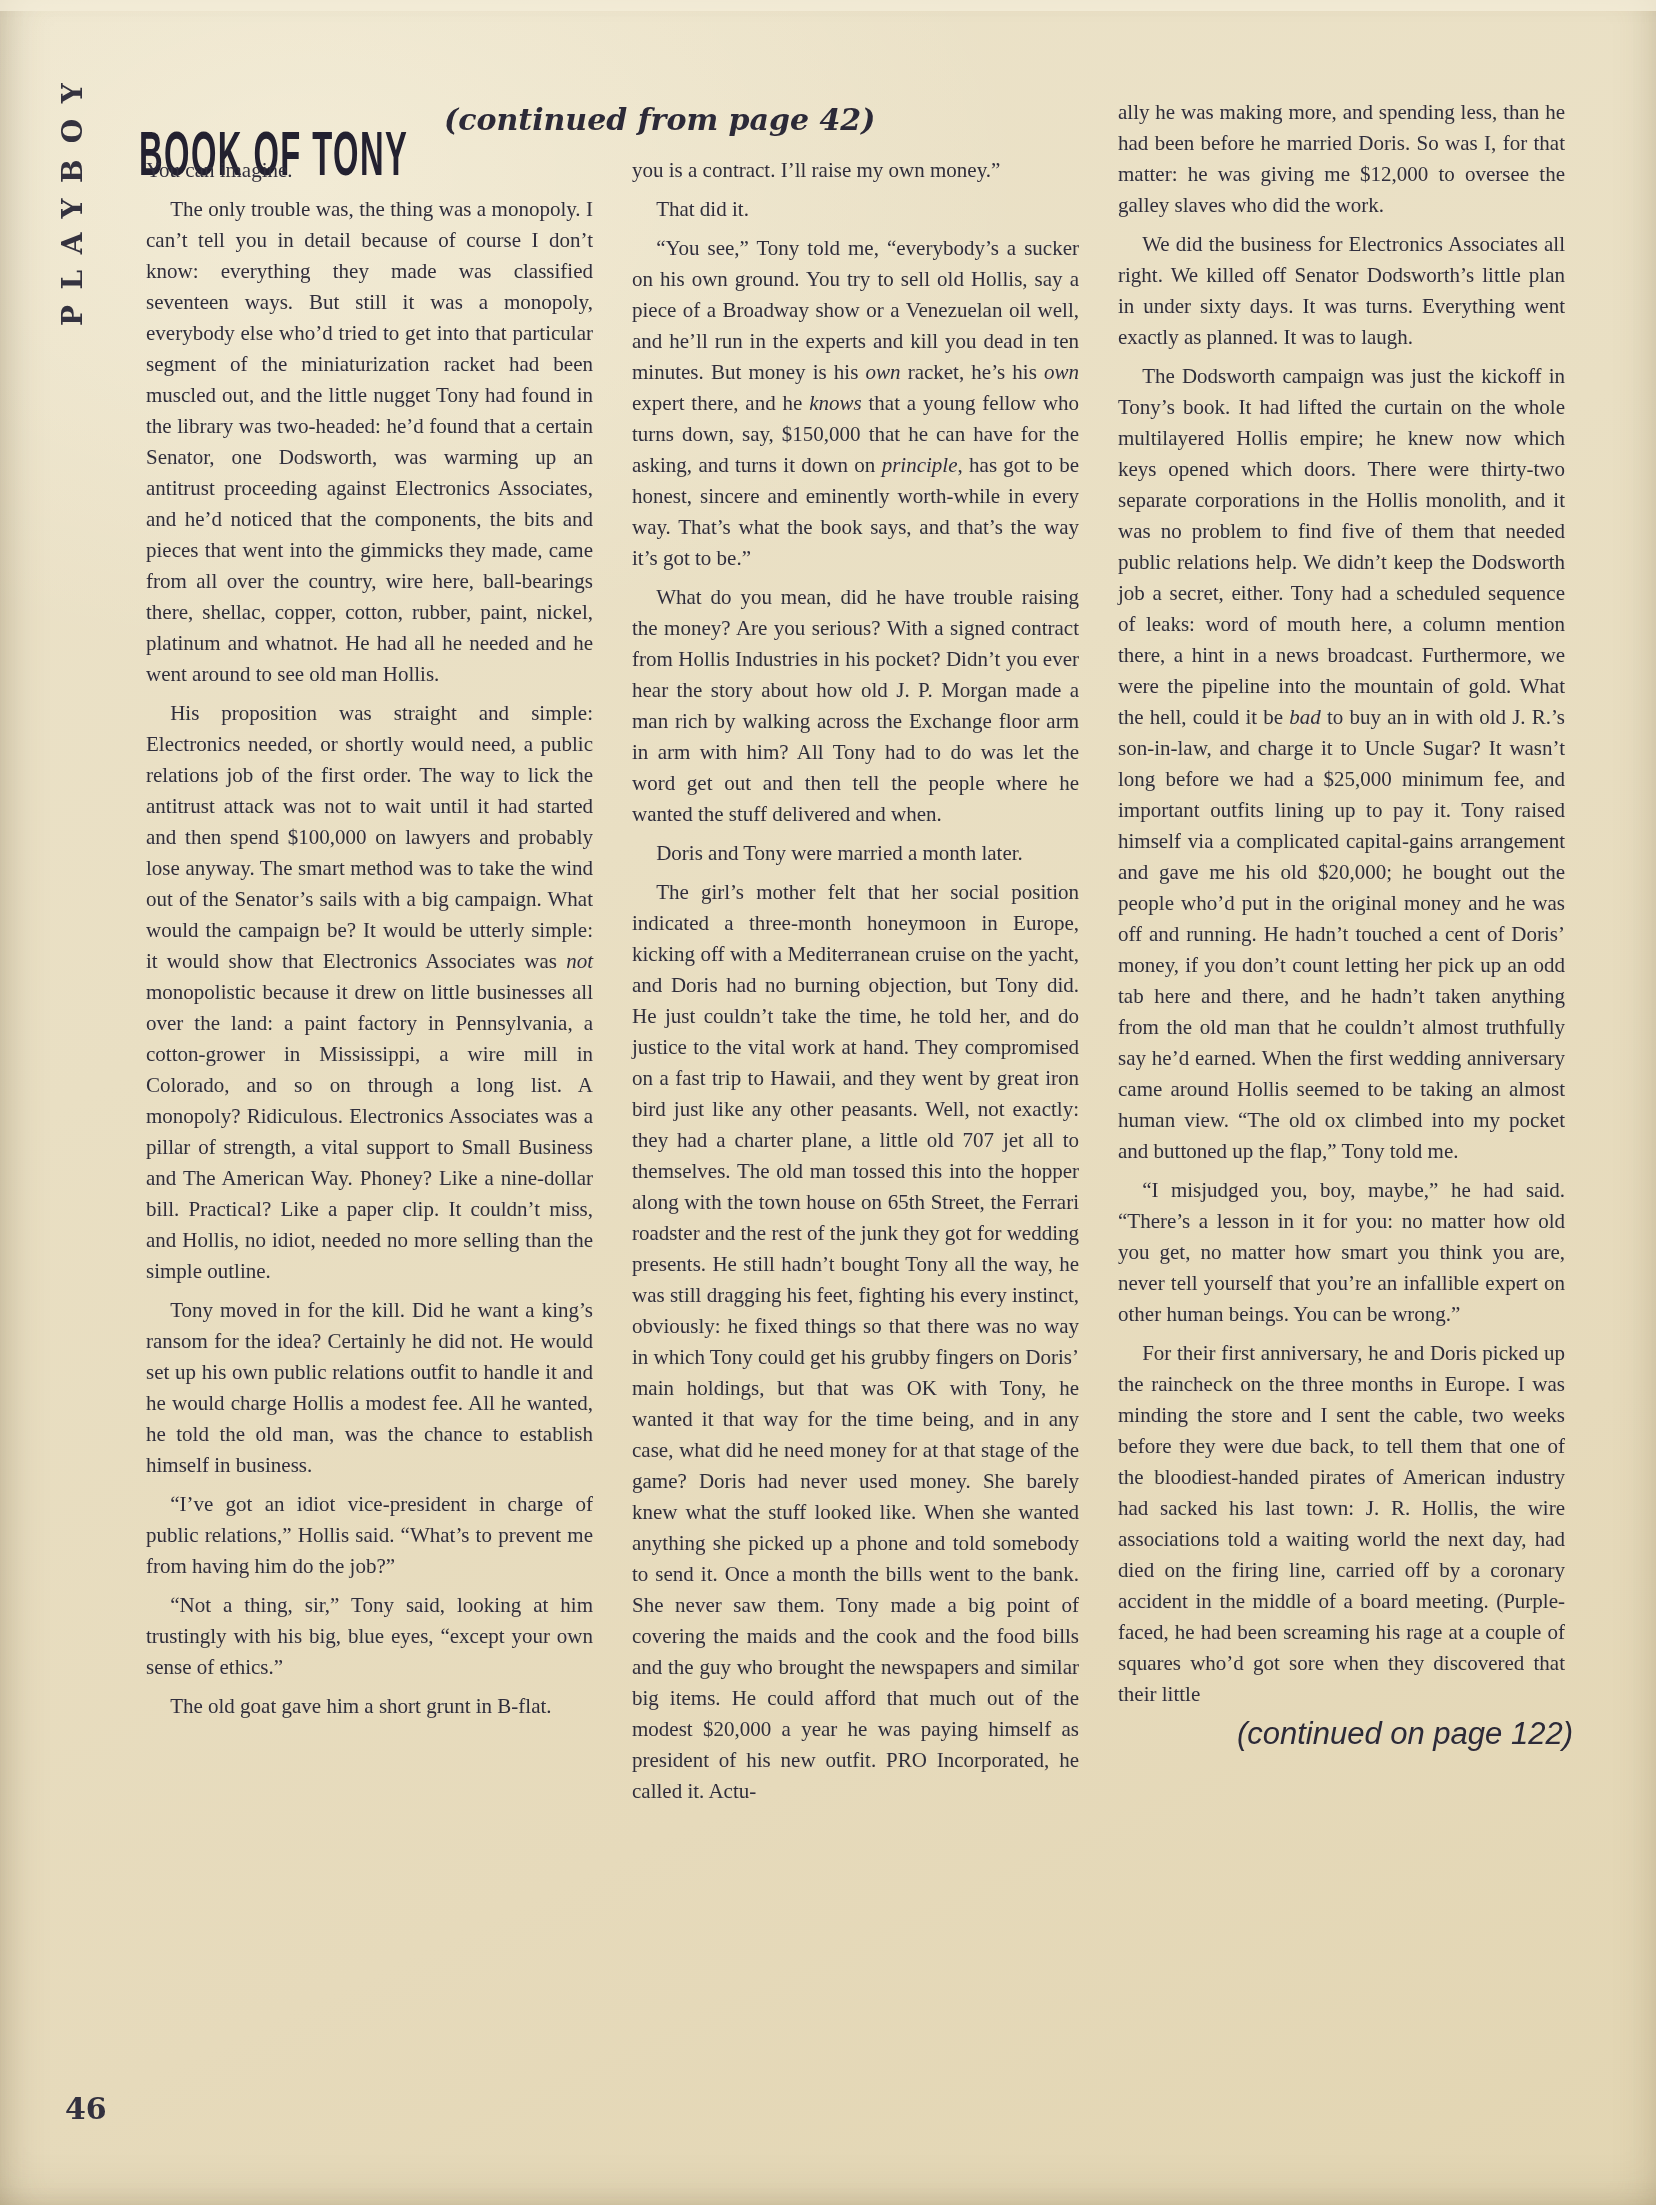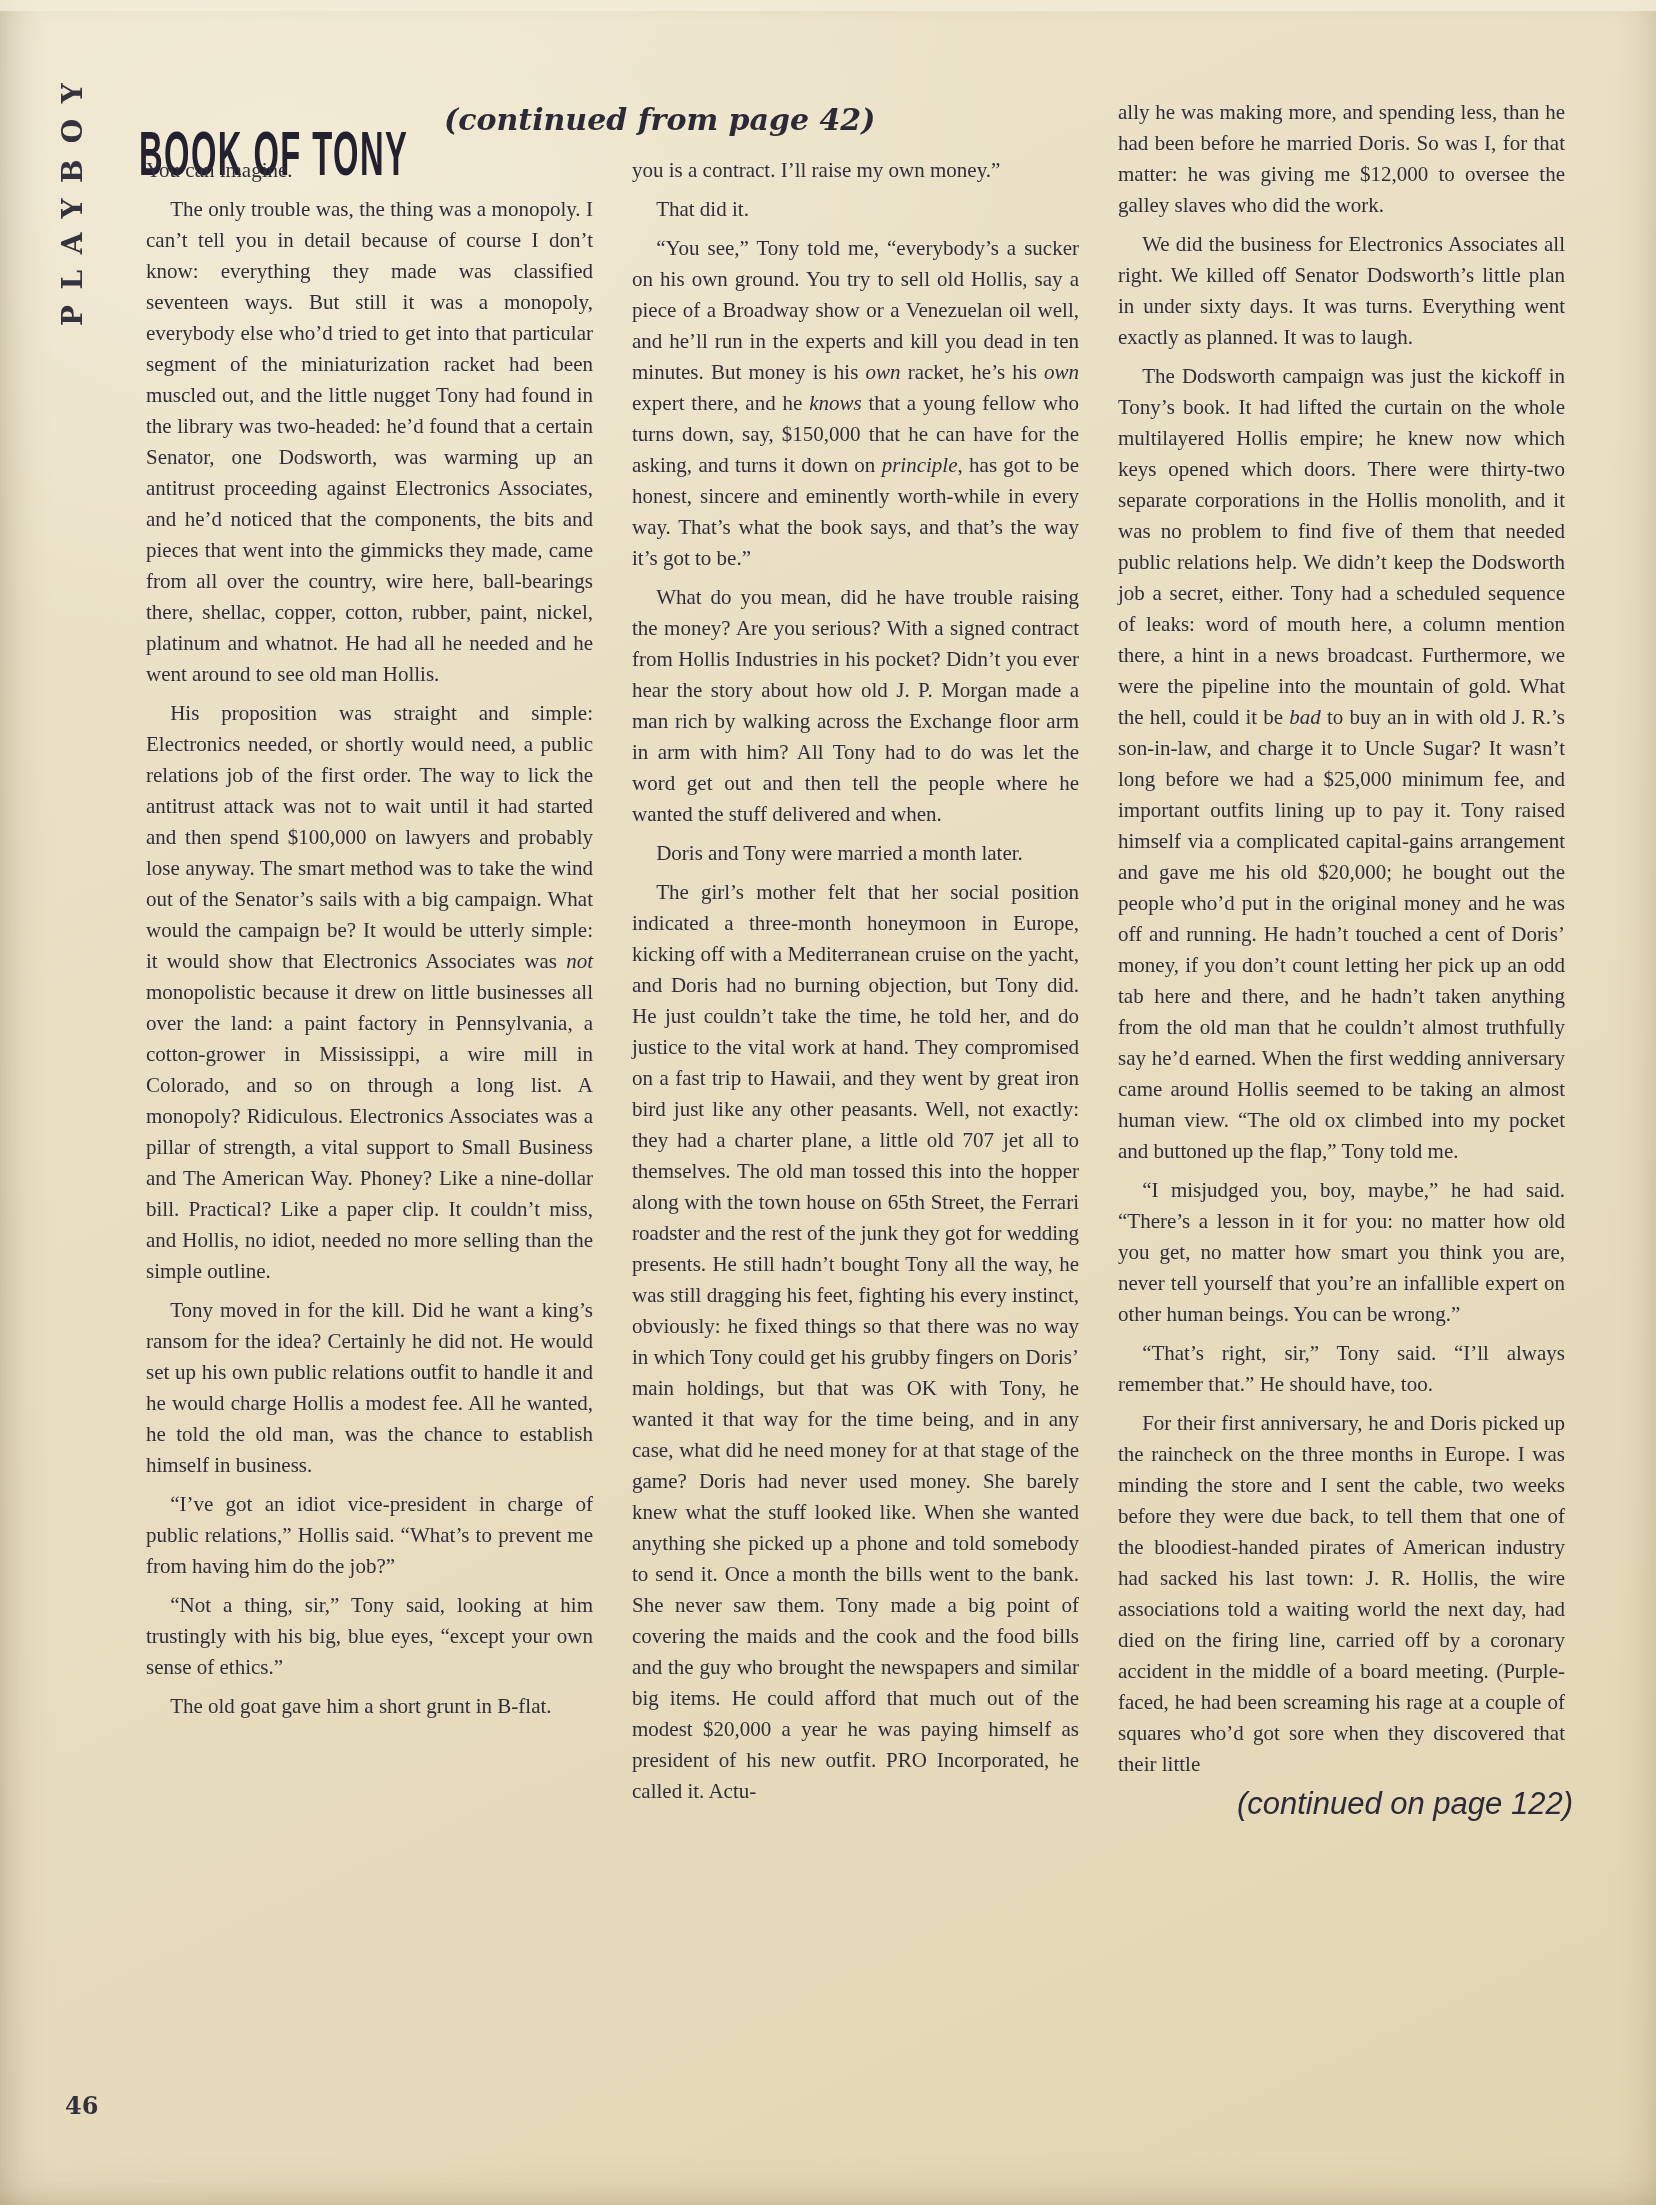--- a/index.html
+++ b/index.html
@@ -106,21 +106,21 @@
     text-align: right;
     color: #2c2a38;
   }
 
   .page-number {
     position: absolute;
     left: 65px;
     top: 2091px;
     font-family: "DejaVu Serif", serif;
     font-weight: bold;
-    font-size: 24px;
+    font-size: 30px;
     color: #33313f;
   }
 </style>
 </head>
 <body>
 
 <div class="page">
 
   <div class="spine">PLAYBOY</div>
 
@@ -146,21 +146,20 @@
       <p class="para"><span>Doris and Tony were married a month later.</span></p>
       <p class="para"><span>The girl’s mother felt that her social position indicated a three-month honeymoon in Europe, kicking off with a Mediterranean cruise on the yacht, and Doris had no burning objection, but Tony did. He just couldn’t take the time, he told her, and do justice to the vital work at hand. They compromised on a fast trip to Hawaii, and they went by great iron bird just like any other peasants. Well, not exactly: they had a charter plane, a little old 707 jet all to themselves. The old man tossed this into the hopper along with the town house on 65th Street, the Ferrari roadster and the rest of the junk they got for wedding presents. He still hadn’t bought Tony all the way, he was still dragging his feet, fighting his every instinct, obviously: he fixed things so that there was no way in which Tony could get his grubby fingers on Doris’ main holdings, but that was OK with Tony, he wanted it that way for the time being, and in any case, what did he need money for at that stage of the game? Doris had never used money. She barely knew what the stuff looked like. When she wanted anything she picked up a phone and told somebody to send it. Once a month the bills went to the bank. She never saw them. Tony made a big point of covering the maids and the cook and the food bills and the guy who brought the newspapers and similar big items. He could afford that much out of the modest $20,000 a year he was paying himself as president of his new outfit. PRO Incorporated, he called it. Actu-</span></p>
     </div>
 
   <div class="col col-3">
     <div>
         <p class="para noindent"><span>ally he was making more, and spending less, than he had been before he married Doris. So was I, for that matter: he was giving me $12,000 to oversee the galley slaves who did the work.</span></p>
         <p class="para"><span>We did the business for Electronics Associates all right. We killed off Senator Dodsworth’s little plan in under sixty days. It was turns. Everything went exactly as planned. It was to laugh.</span></p>
         <p class="para"><span>The Dodsworth campaign was just the kickoff in Tony’s book. It had lifted the curtain on the whole multilayered Hollis empire; he knew now which keys opened which doors. There were thirty-two separate corporations in the Hollis monolith, and it was no problem to find five of them that needed public relations help. We didn’t keep the Dodsworth job a secret, either. Tony had a scheduled sequence of leaks: word of mouth here, a column mention there, a hint in a news broadcast. Furthermore, we were the pipeline into the mountain of gold. What the hell, could it be </span><em>bad</em><span> to buy an in with old J. R.’s son-in-law, and charge it to Uncle Sugar? It wasn’t long before we had a $25,000 minimum fee, and important outfits lining up to pay it. Tony raised himself via a complicated capital-gains arrangement and gave me his old $20,000; he bought out the people who’d put in the original money and he was off and running. He hadn’t touched a cent of Doris’ money, if you don’t count letting her pick up an odd tab here and there, and he hadn’t taken anything from the old man that he couldn’t almost truthfully say he’d earned. When the first wedding anniversary came around Hollis seemed to be taking an almost human view. “The old ox climbed into my pocket and buttoned up the flap,” Tony told me.</span></p>
         <p class="para"><span>“I misjudged you, boy, maybe,” he had said. “There’s a lesson in it for you: no matter how old you get, no matter how smart you think you are, never tell yourself that you’re an infallible expert on other human beings. You can be wrong.”</span></p>
-        <p class="para"><span>“That’s right, sir,” Tony said. “I’ll always remember that.” He should have, too.</span></p>
         <p class="para"><span>For their first anniversary, he and Doris picked up the raincheck on the three months in Europe. I was minding the store and I sent the cable, two weeks before they were due back, to tell them that one of the bloodiest-handed pirates of American industry had sacked his last town: J. R. Hollis, the wire associations told a waiting world the next day, had died on the firing line, carried off by a coronary accident in the middle of a board meeting. (Purple-faced, he had been screaming his rage at a couple of squares who’d got sore when they discovered that their little</span></p>
       </div>
     <div class="cont-on">(continued on page 122)</div>
   </div>
 
   <div class="page-number">46</div>
 
 </div>
 
 

